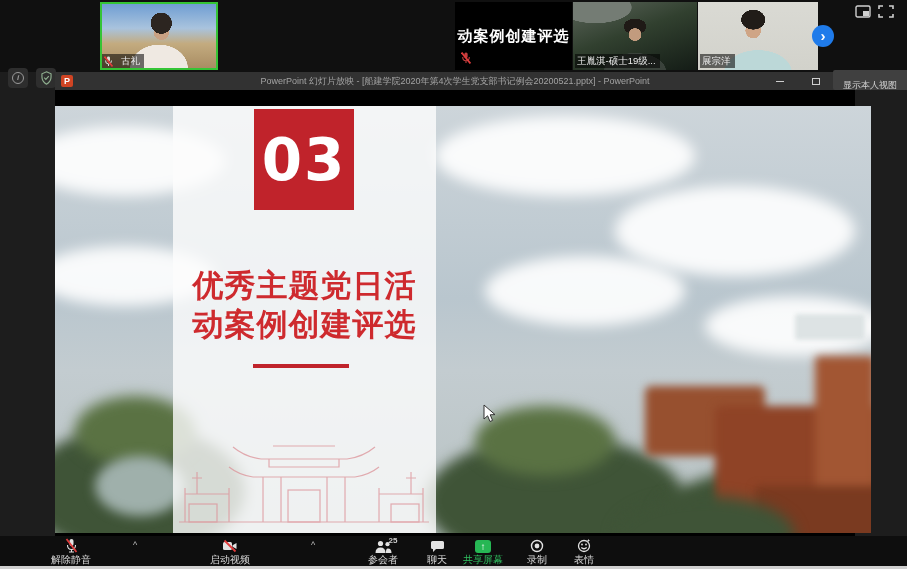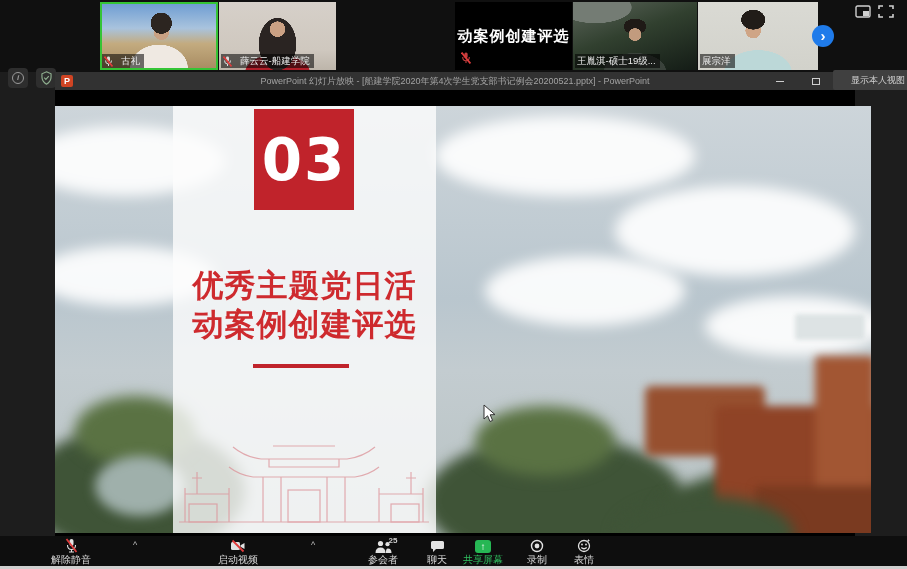--- a/index.html
+++ b/index.html
@@ -65,21 +65,21 @@
   .sidebtn{position:absolute;width:20px;height:20px;border-radius:4px;background:#2e2e2e;
     display:flex;align-items:center;justify-content:center;}
   .infobtn{left:8px;top:68px;}
   .shieldbtn{left:36px;top:68px;}
   .infoglyph{width:12px;height:12px;border:1px solid #9a9a9a;border-radius:50%;
     color:#9a9a9a;font-size:8px;line-height:10px;text-align:center;font-style:italic;font-weight:bold;}
   
   .selfview{
     position:absolute;left:833px;top:70px;width:74px;height:20px;background:#404040;
     display:flex;align-items:center;gap:9px;padding:0 9px;z-index:30;
-    color:#d2d2d2;font-size:9px;white-space:nowrap;border-radius:2px 0 0 2px;cursor:pointer;}
+    color:#d2d2d2;font-size:9px;white-space:nowrap;border-radius:2px 0 0 2px;cursor:pointer;flex-direction:column;}
   
   .ppwin{position:absolute;left:55px;top:72px;width:800px;height:464px;background:#000;z-index:10;}
   .titlebar{position:absolute;left:0;top:0;width:100%;height:18px;background:#323232;
     display:flex;align-items:center;}
   .ppicon{position:absolute;left:6px;top:3px;width:12px;height:12px;border-radius:2px;
     background:#d04423;color:#fff;font-size:9px;font-weight:bold;line-height:12px;text-align:center;}
   .wintitle{width:100%;text-align:center;color:#a3a3a3;font-size:9px;line-height:18px;
     white-space:nowrap;overflow:hidden;}
   .winbtn{position:absolute;top:0;width:26px;height:18px;display:flex;align-items:center;justify-content:center;}
   .minbtn{left:712px;}
@@ -127,30 +127,20 @@
       <span class="nametag">
         <svg class="micmini" width="9" height="11" viewBox="0 0 9 11">
             <rect x="3" y="0.5" width="3" height="5" rx="1.4" fill="#ddd"></rect>
             <path d="M1.5 4.5 Q1.5 8 4.5 8 Q7.5 8 7.5 4.5 M4.5 8 L4.5 10" stroke="#ddd" fill="none" stroke-width="1"></path>
             <path d="M0.5 0.5 L8.5 10.5" stroke="#e03b3b" stroke-width="1.6"></path>
           </svg>
         <span>古礼</span>
       </span>
     </div>
 
-    <div class="tile t2">
-      <span class="nametag">
-        <svg class="micmini" width="9" height="11" viewBox="0 0 9 11">
-            <rect x="3" y="0.5" width="3" height="5" rx="1.4" fill="#ddd"></rect>
-            <path d="M1.5 4.5 Q1.5 8 4.5 8 Q7.5 8 7.5 4.5 M4.5 8 L4.5 10" stroke="#ddd" fill="none" stroke-width="1"></path>
-            <path d="M0.5 0.5 L8.5 10.5" stroke="#e03b3b" stroke-width="1.6"></path>
-          </svg>
-        <span>薛云云-船建学院</span>
-      </span>
-    </div>
 
 
     <div class="tile t4">
       <span class="bigname">动案例创建评选</span>
       <svg class="micmini" width="10" height="12" viewBox="0 0 9 11">
           <rect x="3" y="0.5" width="3" height="5" rx="1.4" fill="#c24040"></rect>
           <path d="M1.5 4.5 Q1.5 8 4.5 8 Q7.5 8 7.5 4.5 M4.5 8 L4.5 10" stroke="#c24040" fill="none" stroke-width="1"></path>
           <path d="M0.5 0.5 L8.5 10.5" stroke="#e03b3b" stroke-width="1.6"></path>
         </svg>
     </div>
@@ -284,21 +274,21 @@
         <svg width="15" height="15" viewBox="0 0 14 15">
             <rect x="5" y="1" width="4" height="7" rx="2" fill="#e2e2e2"></rect>
             <path d="M3 7 Q3 11.5 7 11.5 Q11 11.5 11 7 M7 11.5 L7 14 M4.5 14 L9.5 14" stroke="#e2e2e2" fill="none" stroke-width="1.1"></path>
             <path d="M2 1 L12 14" stroke="#e03b3b" stroke-width="1.8"></path>
           </svg>
       </span>
       <span class="lbl">解除静音</span>
     </div>
     <span class="chev" style="left:133px;">^</span>
 
-    <div class="tbitem" style="left:238px;">
+    <div class="tbitem" style="left:230px;">
       <span class="tbicon">
         <svg width="16" height="14" viewBox="0 0 16 14">
             <rect x="1" y="3" width="9" height="8" rx="1.5" fill="#e2e2e2"></rect>
             <path d="M10.5 6.2 L14.5 4 V10 L10.5 7.8 Z" fill="#e2e2e2"></path>
             <path d="M2.5 1.5 L13.5 12.5" stroke="#e03b3b" stroke-width="1.8"></path>
           </svg>
       </span>
       <span class="lbl">启动视频</span>
     </div>
     <span class="chev" style="left:311px;">^</span>

